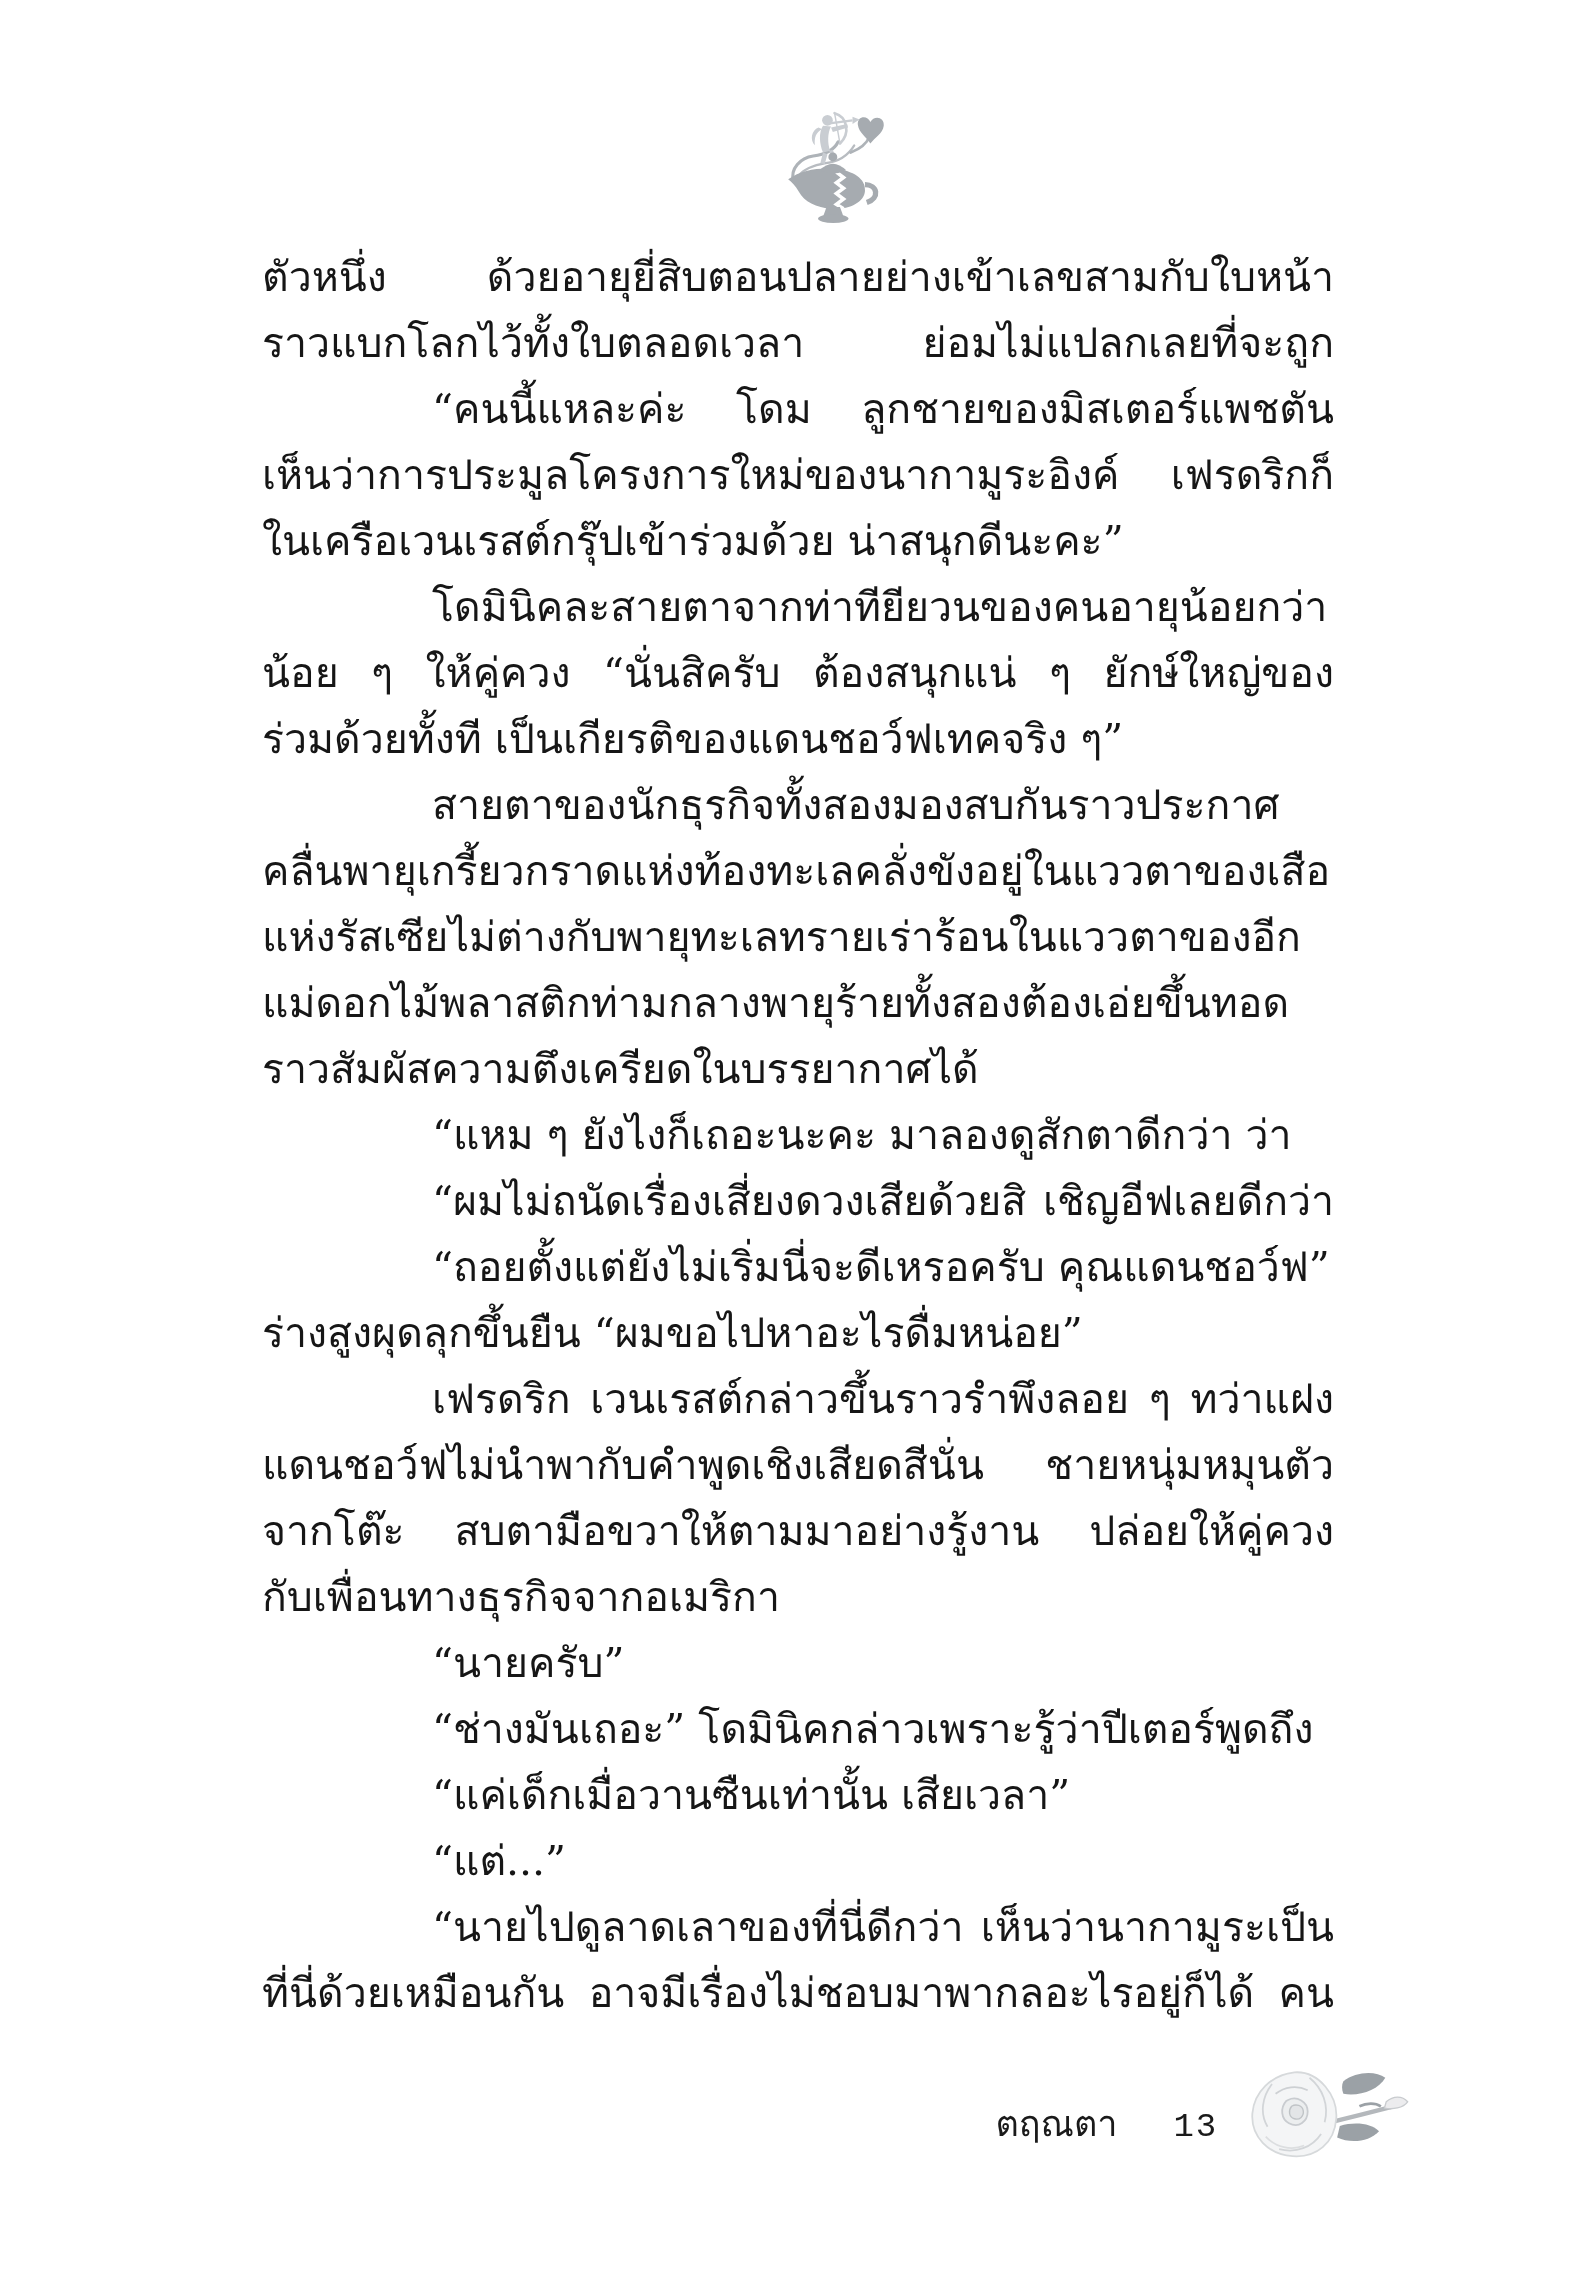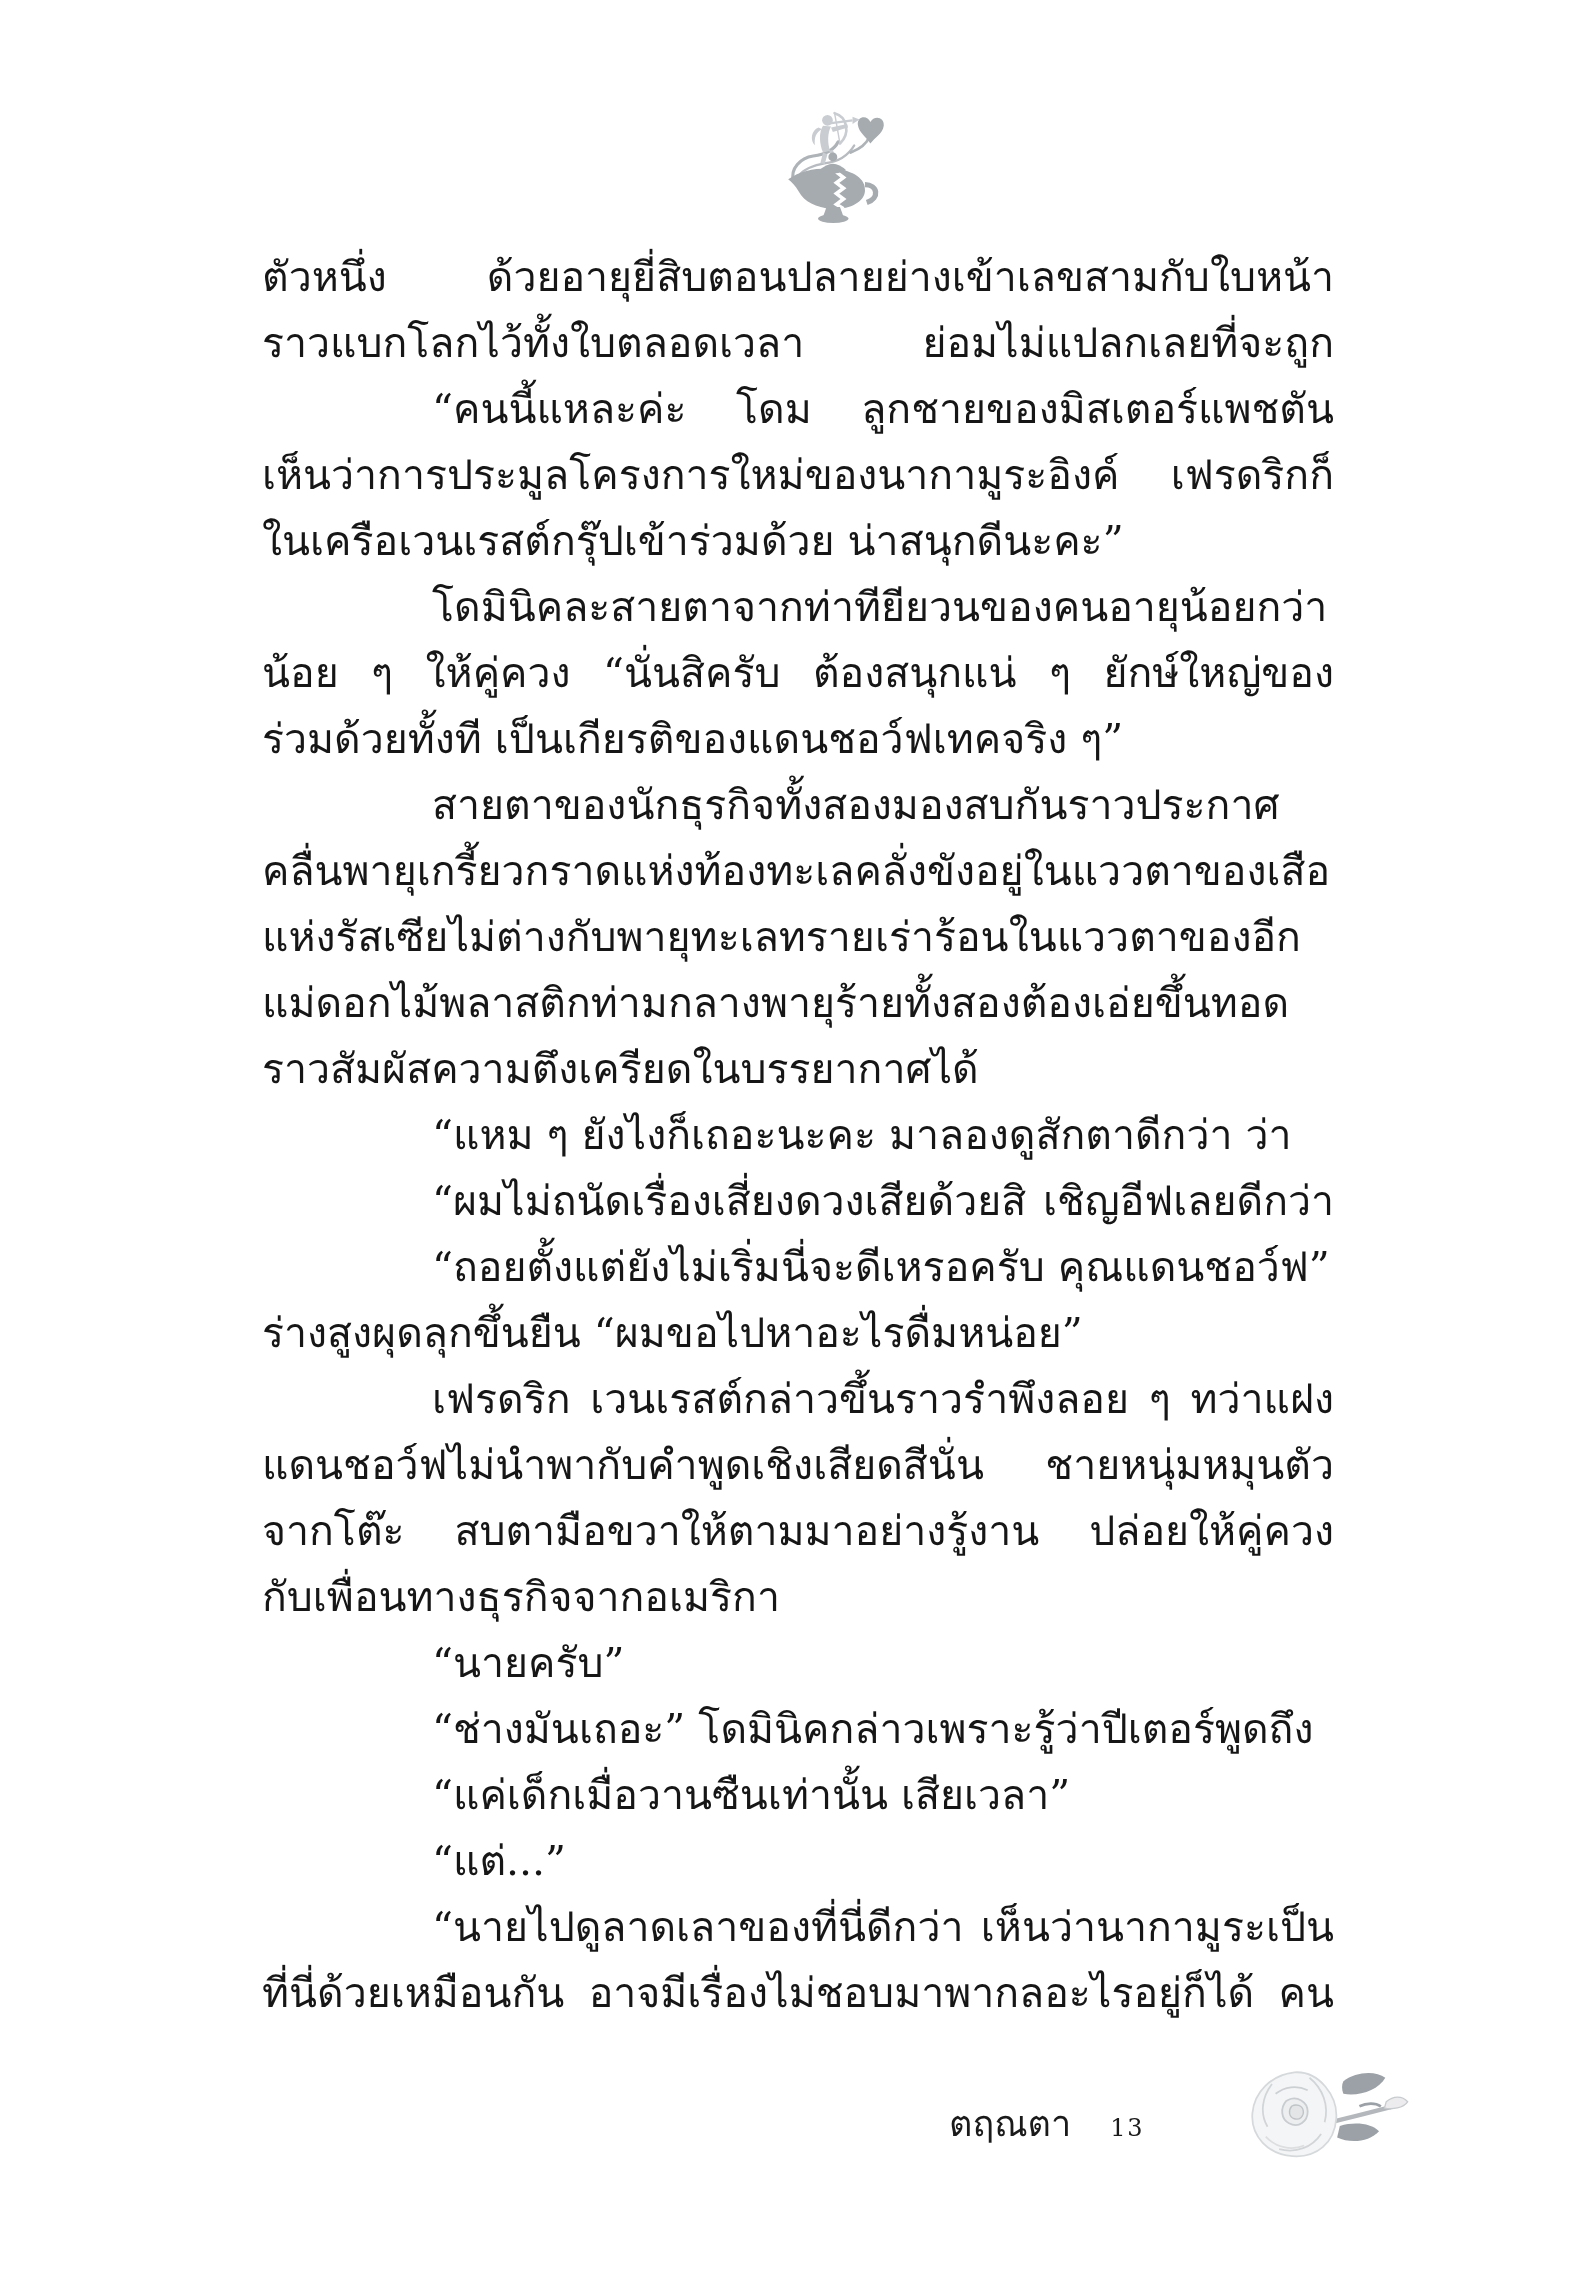--- a/index.html
+++ b/index.html
@@ -60,32 +60,34 @@
     top: 2099px;
     width: 1597px;
     height: 125px;
   }
   .footer-text {
     position: absolute;
     left: 949px;
     top: 7.2px;
     width: 269px;
     display: flex;
+    justify-content: flex-end;
     align-items: baseline;
-    gap: 39px;
+    gap: 56px;
     color: #1a1a1a;
   }
   .footer-title {
     font-size: 36px;
     line-height: 36px;
   }
   .footer-page-number {
-    font-size: 24px;
+    font-size: 34px;
     line-height: 36px;
     letter-spacing: 1.8px;
+    font-family: Liberation Mono, monospace;
   }
   .rose {
     position: absolute;
     left: 1245px;
     top: -32px;
     width: 170px;
     height: 116px;
   }
 </style>
 </head>

